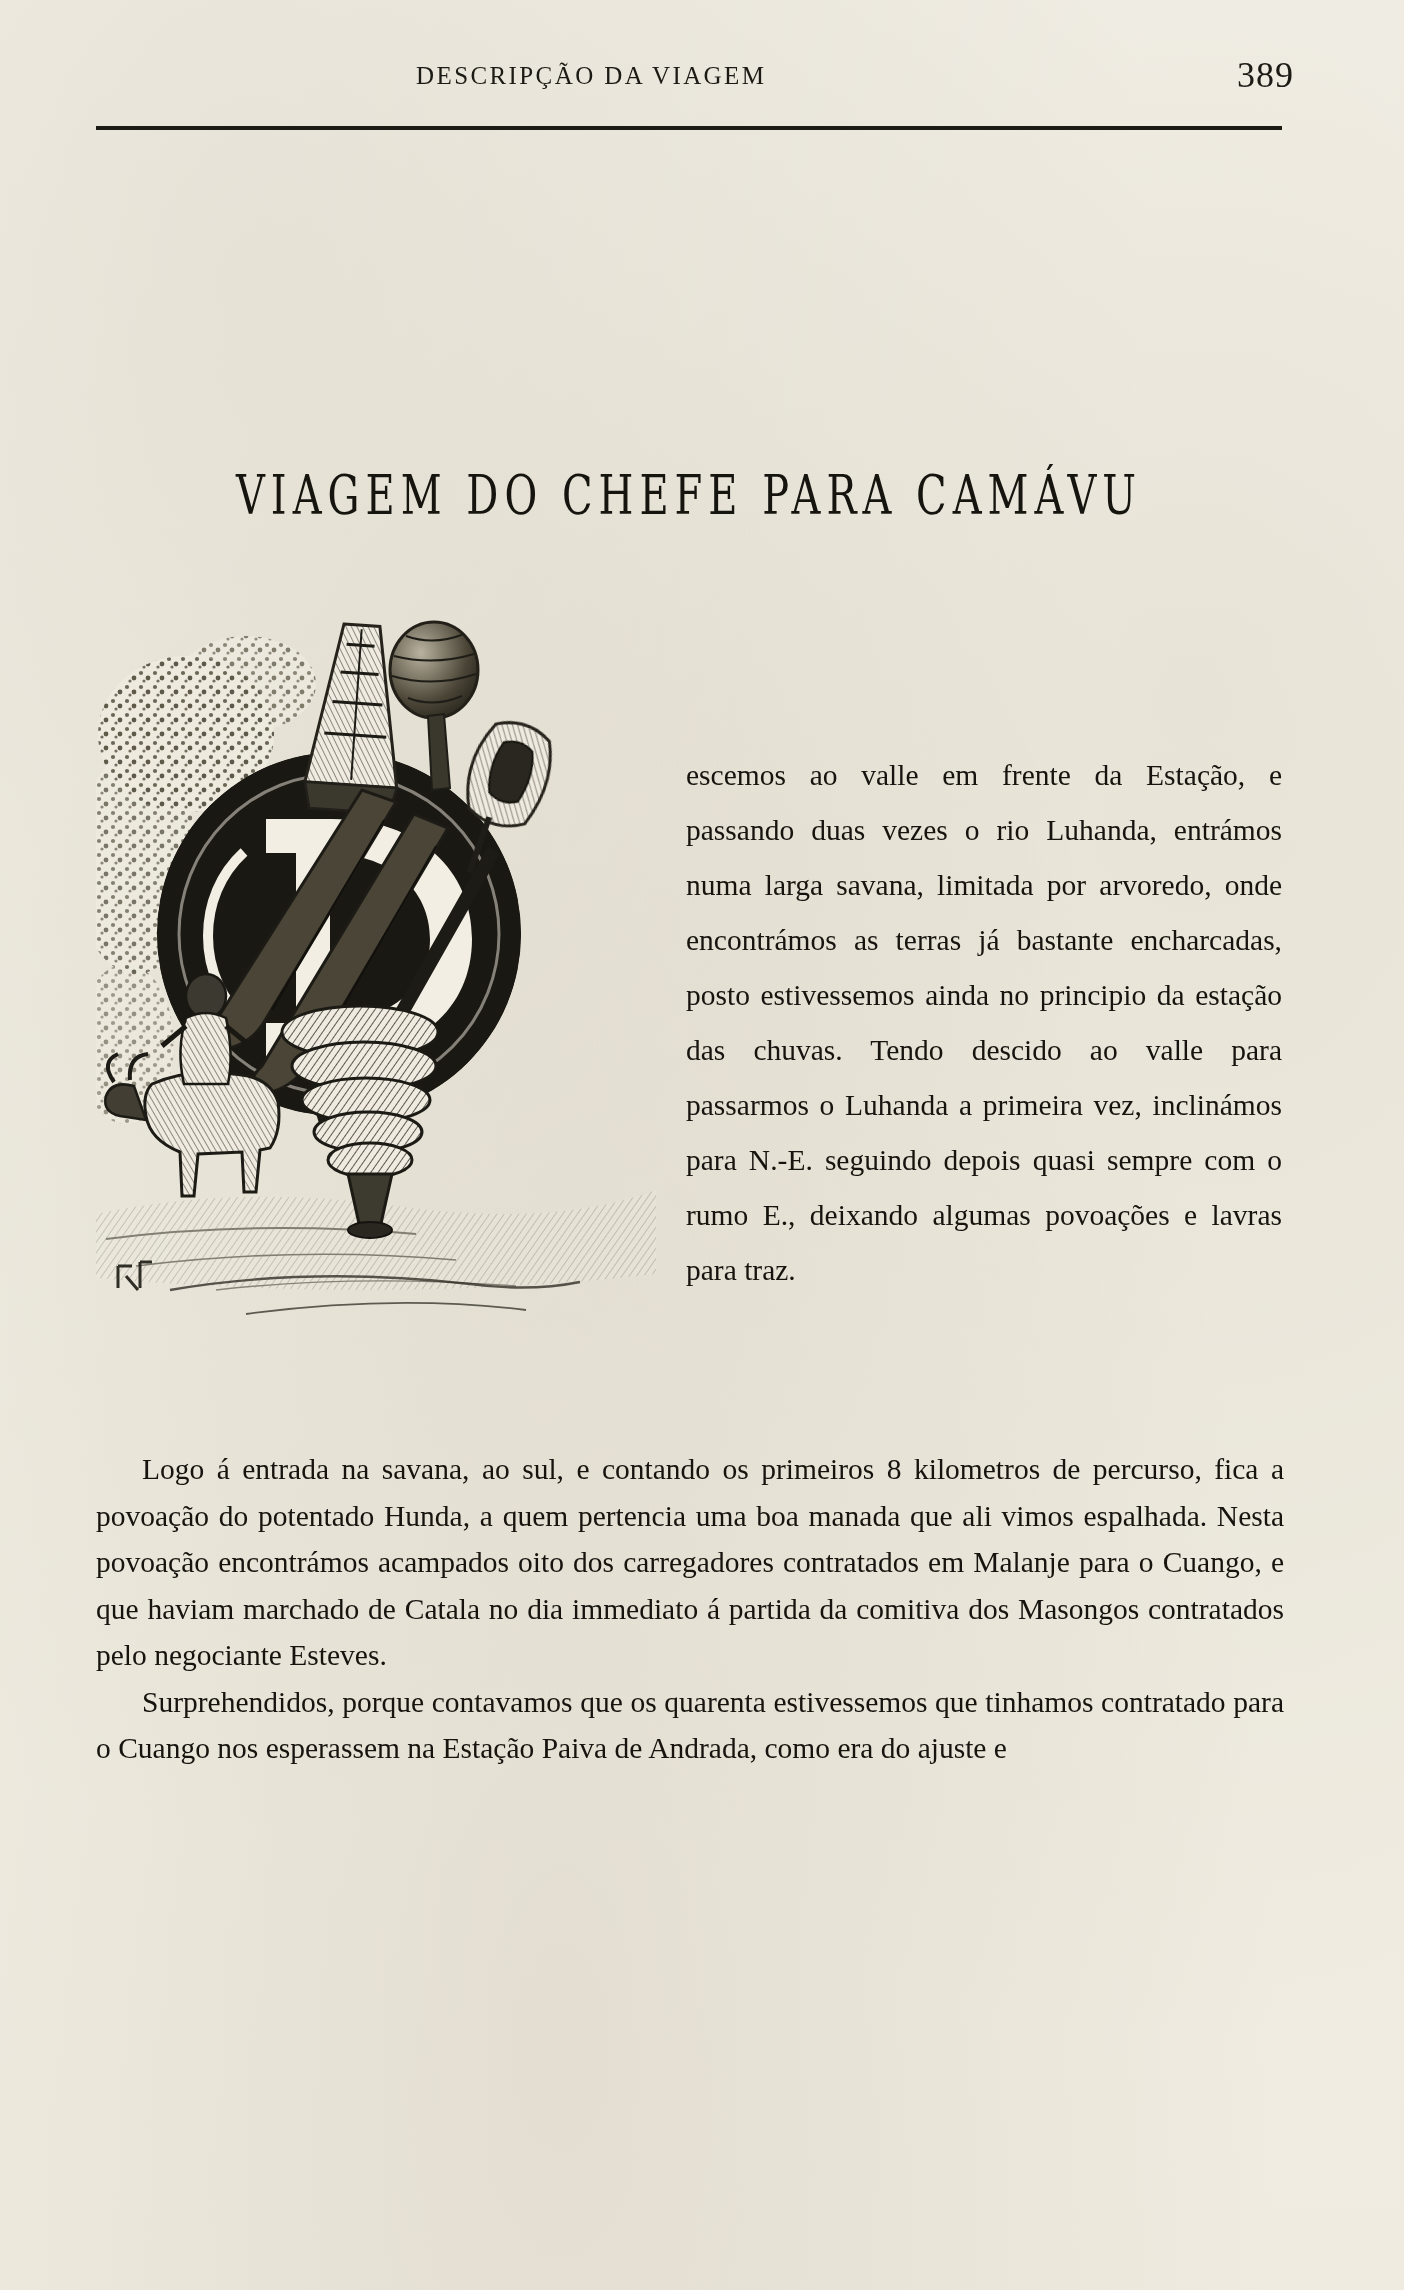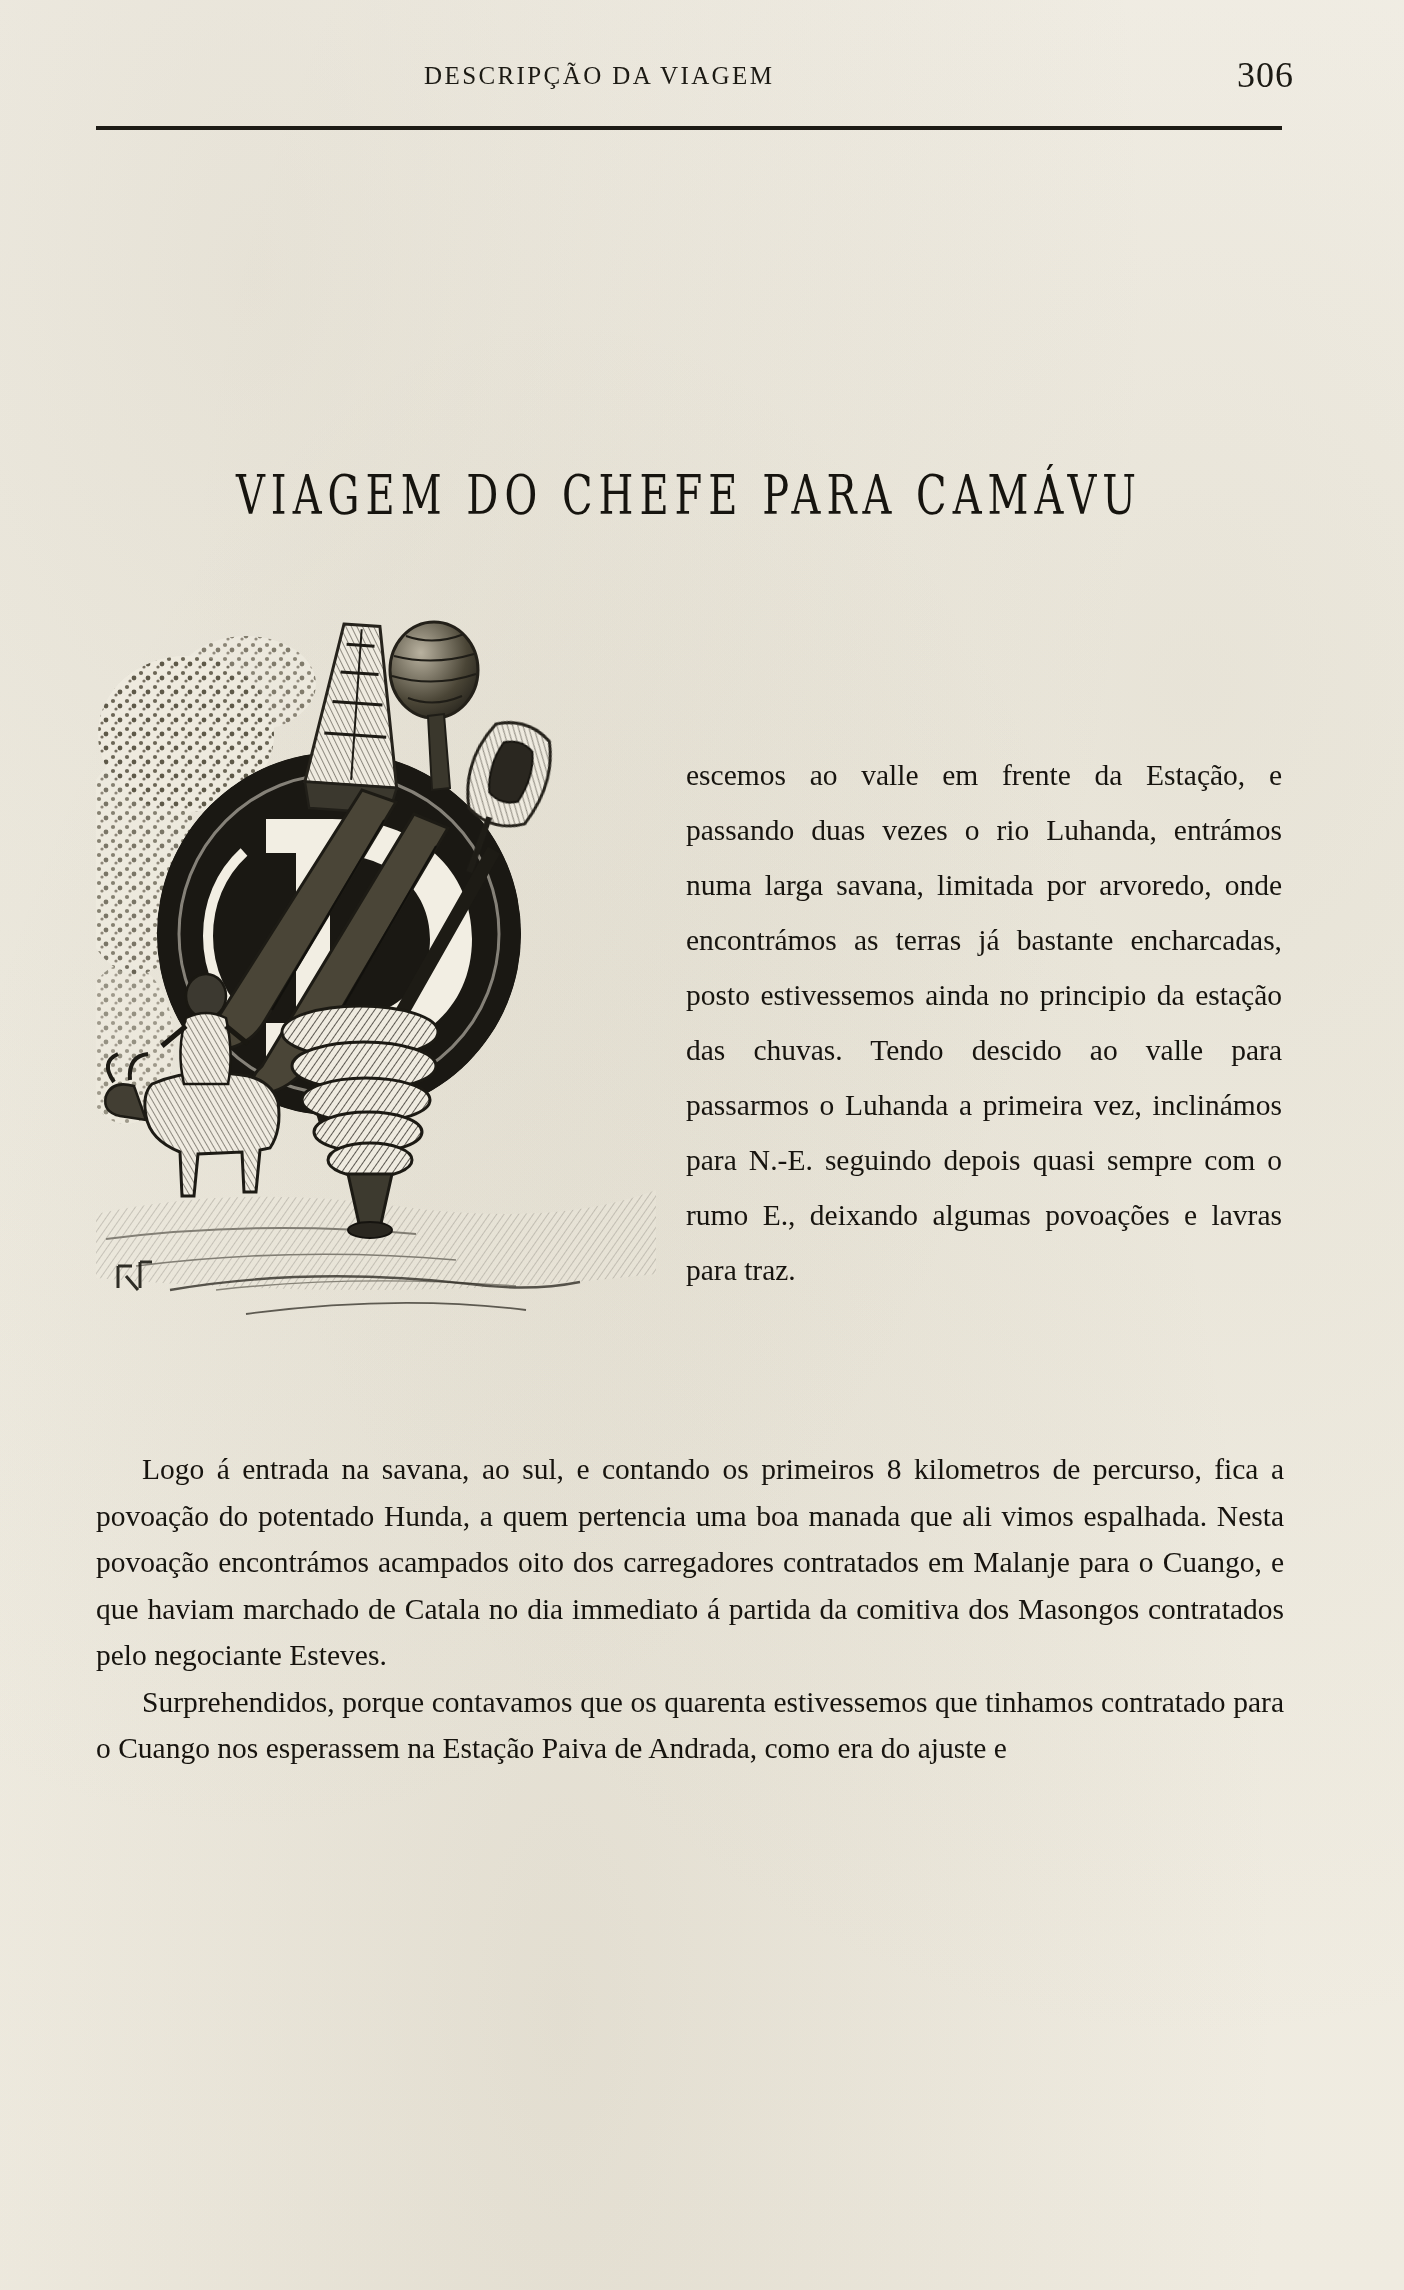--- a/index.html
+++ b/index.html
@@ -47,21 +47,20 @@
   .running-title {
     position: absolute;
     left: 320px;
     top: 8px;
     font-size: 25px;
     letter-spacing: 2.4px;
     font-variant: small-caps;
     text-transform: uppercase;
     font-weight: 400;
     color: #1c1a14;
-    margin-left: 8px;
   }
   .page-number {
     position: absolute;
     right: 14px;
     top: 0px;
     font-size: 36px;
     letter-spacing: 1px;
     color: #1c1a14;
   }
   .head-rule {
@@ -126,21 +125,21 @@
 </head>
 <body>
 
 <div class="paper-tint"></div>
 
 <div class="page">
   <div class="content">
 
     <div class="running-head">
       <div class="running-title">Descripção da viagem</div>
-      <div class="page-number">306</div>
+      <div class="page-number">389</div>
       <div class="head-rule"></div>
     </div>
 
     <div class="chapter-title">VIAGEM DO CHEFE PARA CAMÁVU</div>
 
     <div class="illustration">
       <svg class="illus-svg" width="560" height="740" viewBox="0 0 560 740" xmlns="http://www.w3.org/2000/svg">
         <defs>
           <pattern id="hatch" width="6" height="6" patternUnits="userSpaceOnUse" patternTransform="rotate(35)">
             <rect width="6" height="6" fill="#efebe0"></rect>

